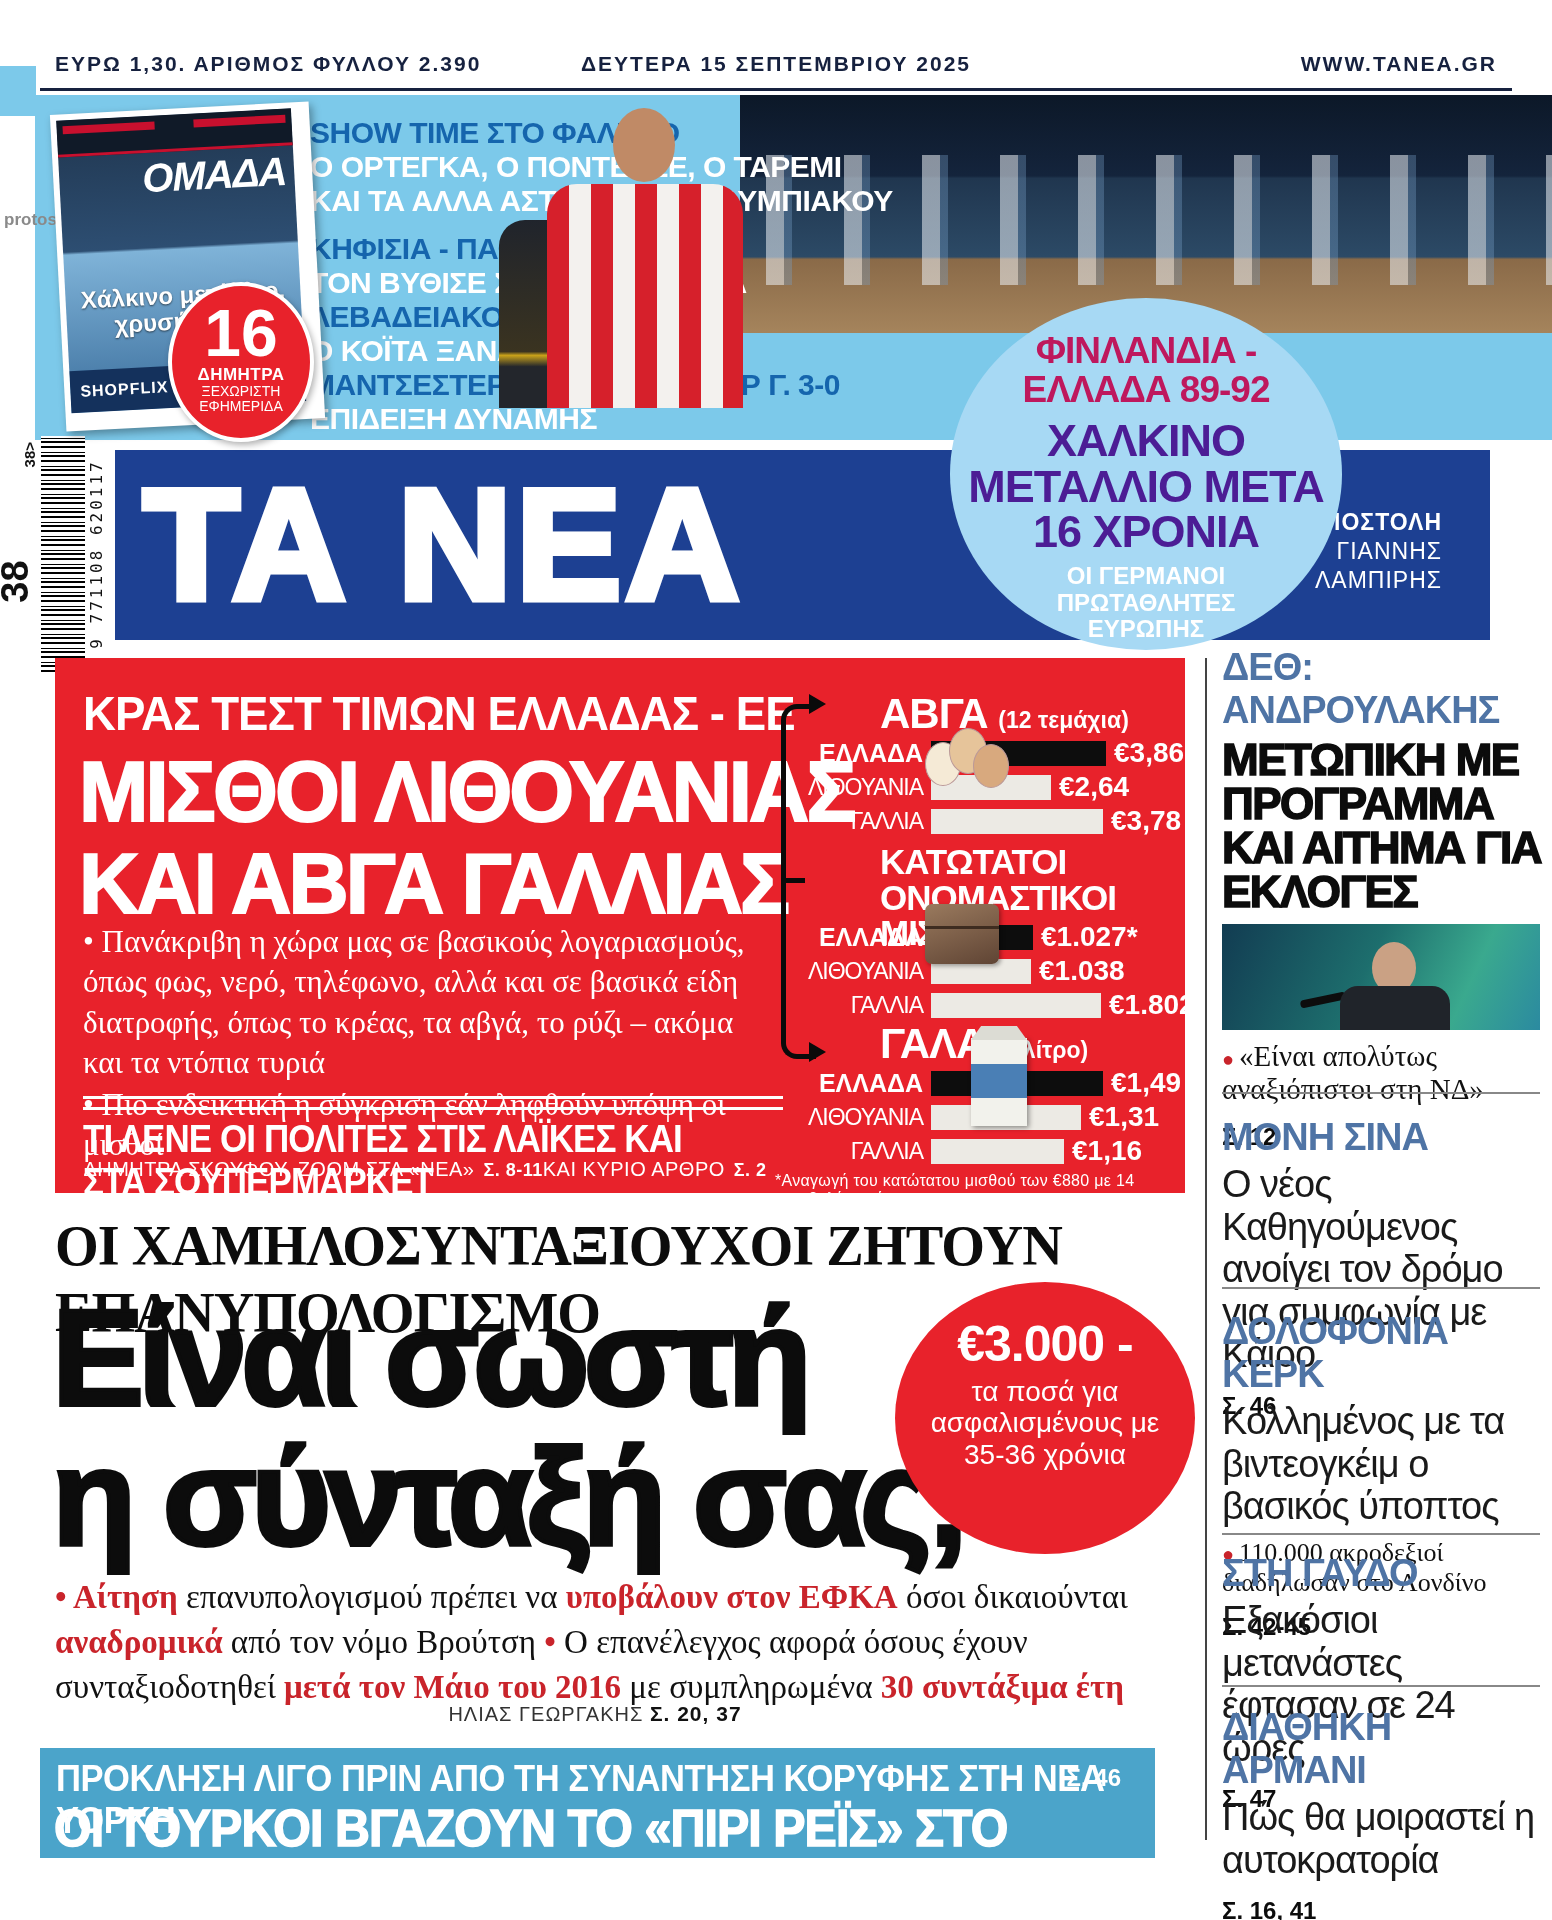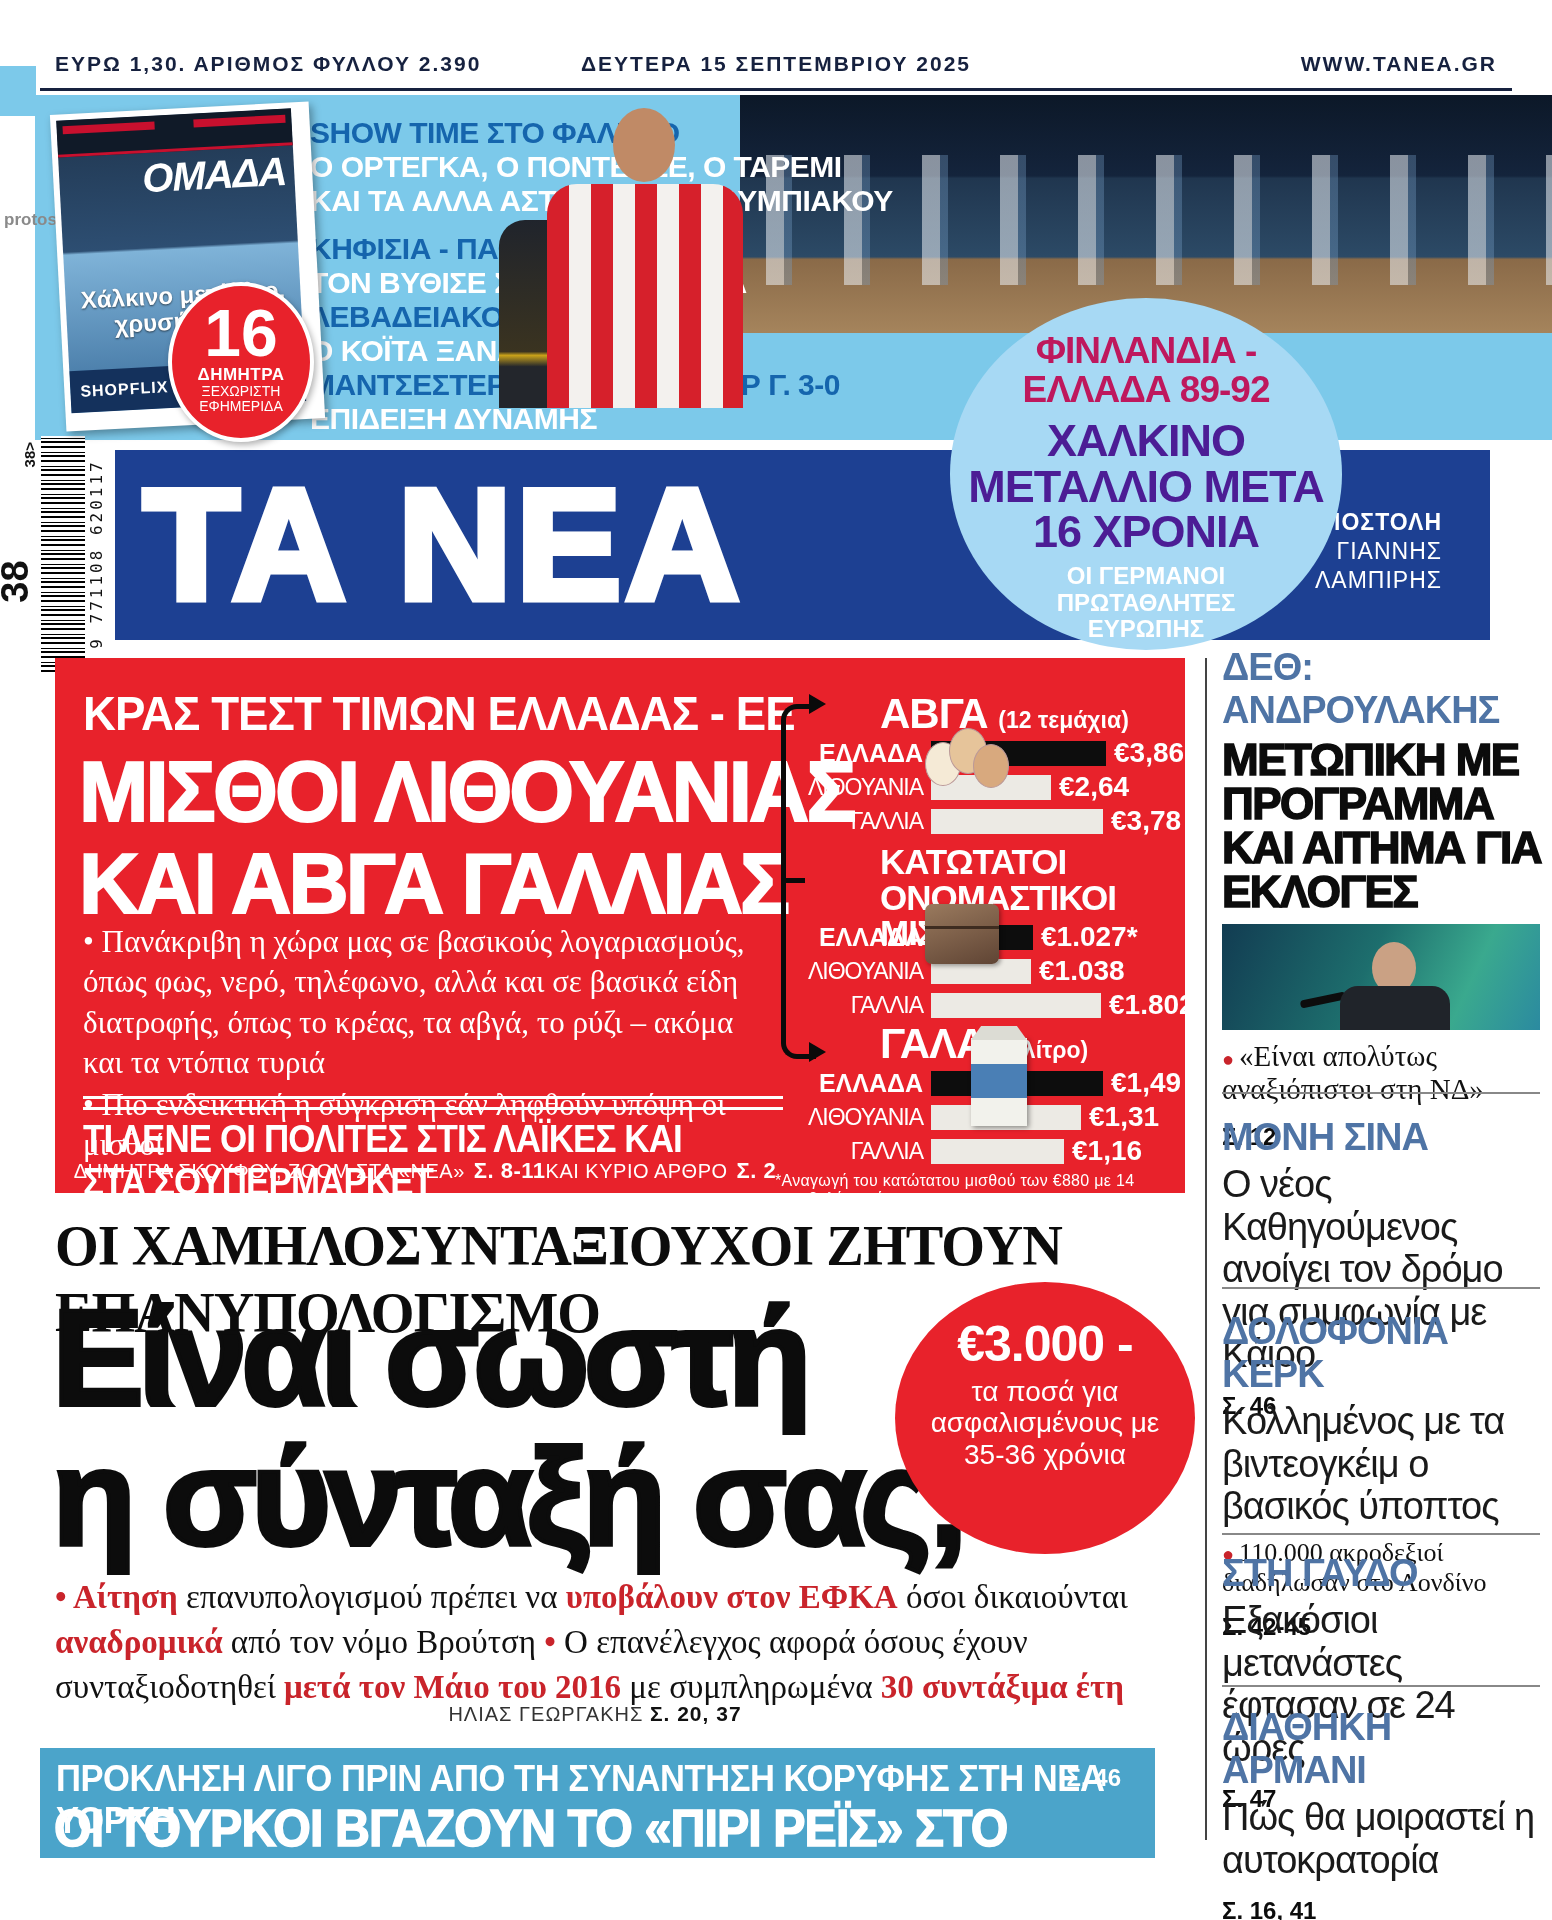--- a/index.html
+++ b/index.html
@@ -70,21 +70,21 @@
   .lead{left:55px;top:658px;width:1130px;height:535px;background:#e8222b;color:#fff}
   .lead-kicker{position:absolute;left:28px;top:28px;font-size:48px;font-weight:700;letter-spacing:-1px;transform:scaleX(.95);transform-origin:left top}
   .lead-h{position:absolute;left:24px;font-size:86px;font-weight:700;letter-spacing:-3px;transform:scaleX(.97);transform-origin:left top;-webkit-text-stroke:2px #fff}
   .lead-bullets{position:absolute;left:28px;top:264px;width:695px;font-size:31px;line-height:1.3}
   .lead-bullets p{margin:0 0 2px 0}
   .lead-bullets p:before{content:"•  "}
   .dblrule{height:8px;border-top:3px solid #fff;border-bottom:3px solid #fff}
   .lead-banner{position:absolute;left:28px;top:438px;width:700px}
   .lead-banner .t{font-size:38px;font-weight:700;letter-spacing:-1px;transform:scaleX(.92);transform-origin:left top;padding:8px 0 6px}
   .lead-byline{position:absolute;left:0px;top:500px;width:740px;text-align:center;font-size:20px;letter-spacing:.5px}
-  .lead-byline b{font-size:22px}
+  .lead-byline b{font-size:18px}
   .lead-byline span{margin-right:9px}
   
   .info{position:absolute;left:720px;top:18px;width:405px;height:505px}
   .ih{font-size:42px;font-weight:700;letter-spacing:-1px}
   .ih small{font-size:23px;font-weight:700;letter-spacing:0}
   .ih2{font-size:35px;font-weight:700;letter-spacing:-1px;line-height:1.02}
   .irow{display:flex;align-items:center;height:30px;margin-bottom:4px}
   .lab{width:148px;text-align:right;padding-right:8px;font-weight:700;font-size:25px;flex:none}
   .lab.lt{font-weight:400;font-size:23px;letter-spacing:-1px}
   .bar{height:25px;flex:none}

